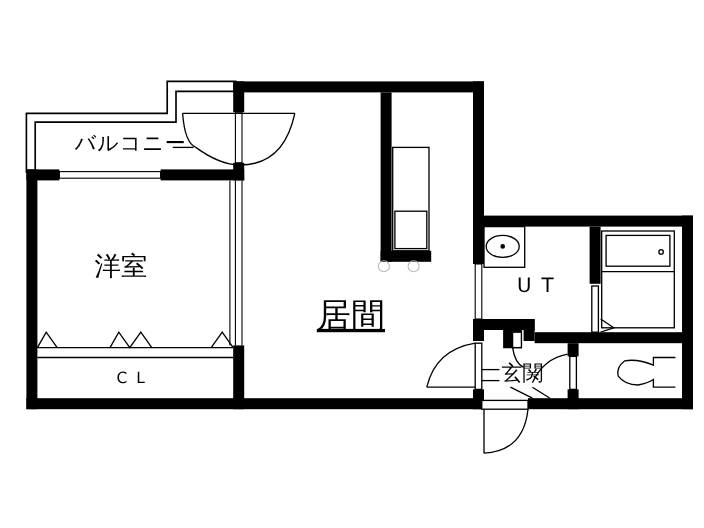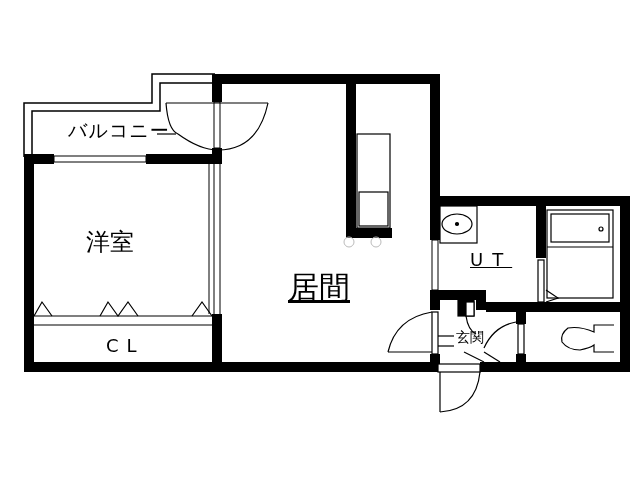--- a/index.html
+++ b/index.html
@@ -8,24 +8,24 @@
     .label {
       position: absolute;
       font-family: "DejaVu Sans", sans-serif;
       color: #000000;
       white-space: nowrap;
       line-height: 1;
       text-align: right;
     }
     .lbl-balcony { left: 68px; top: 121px; font-size: 19px; letter-spacing: 1px; }
     .lbl-western { left: 86px; top: 230px; font-size: 24px; }
-    .lbl-cl { left: 106px; top: 337px; font-size: 18px; letter-spacing: 8px; }
+    .lbl-cl { left: 106px; top: 337px; font-size: 14px; letter-spacing: 8px; }
     .lbl-living { left: 288px; top: 272px; font-size: 31px; text-decoration: underline; }
-    .lbl-ut { left: 470px; top: 251px; font-size: 18px; letter-spacing: 9px; text-decoration: underline; }
-    .lbl-genkan { left: 456px; top: 330px; font-size: 14px; }
+    .lbl-ut { left: 470px; top: 251px; font-size: 18px; letter-spacing: 9px; }
+    .lbl-genkan { left: 456px; top: 330px; font-size: 19px; }
   </style>
 </head>
 <body>
 
 <svg class="plan" width="640" height="480" viewBox="0 0 640 480" xmlns="http://www.w3.org/2000/svg">
 
   <g fill="none" stroke="#000" stroke-width="1.5">
     <polyline points="24,157 24,103 152,103 152,74 215,74"></polyline>
     <polyline points="32,157 32,111 160,111 160,83 215,83"></polyline>
   </g>

